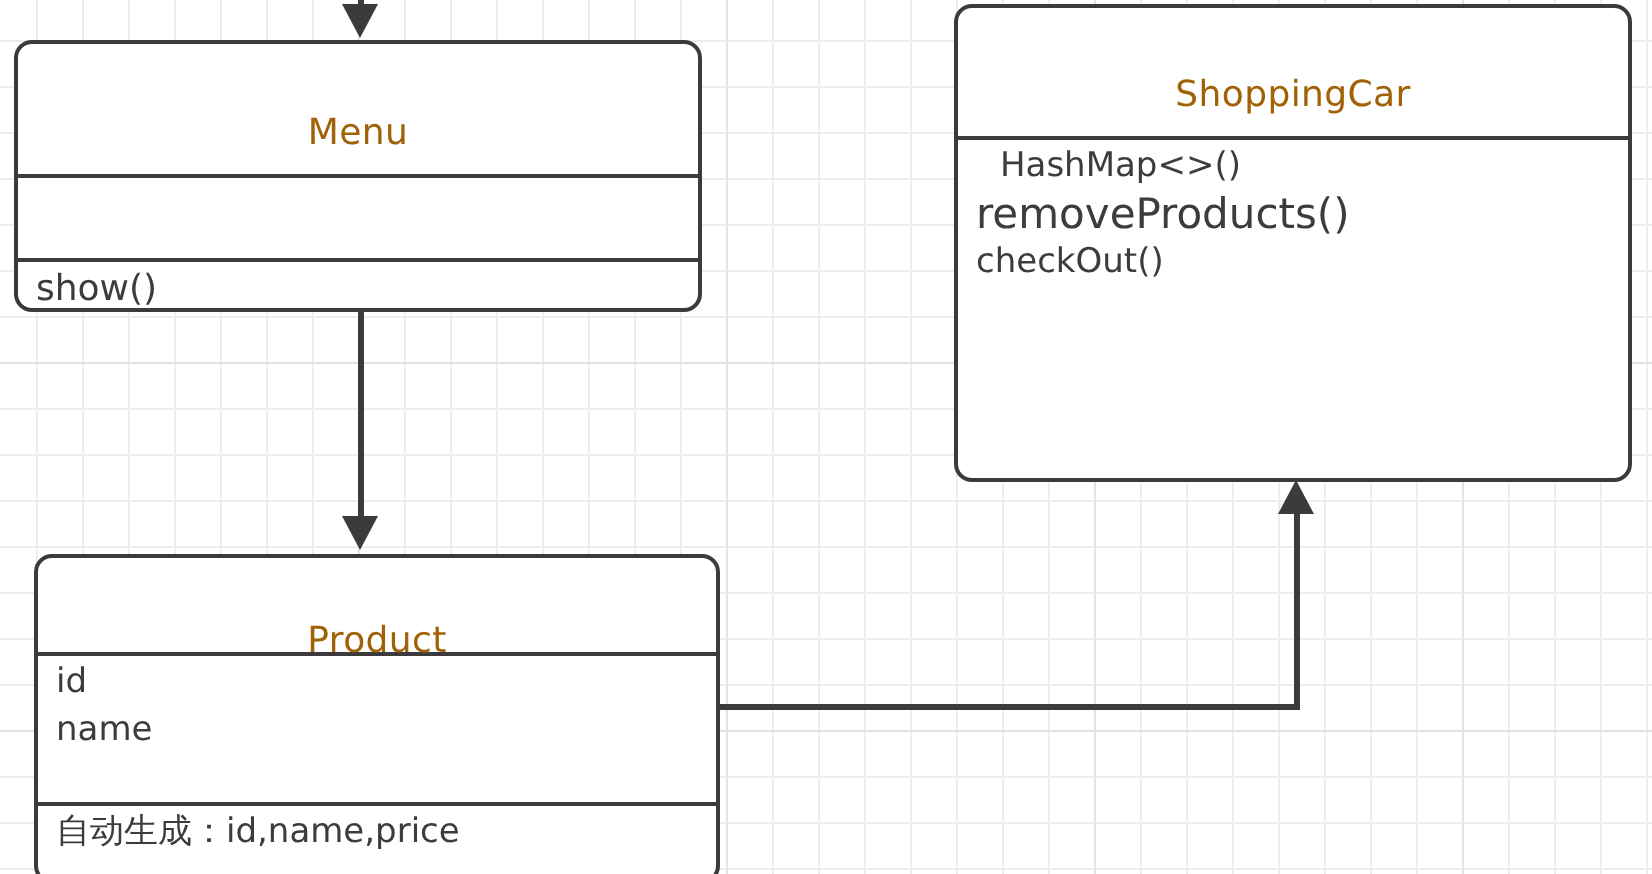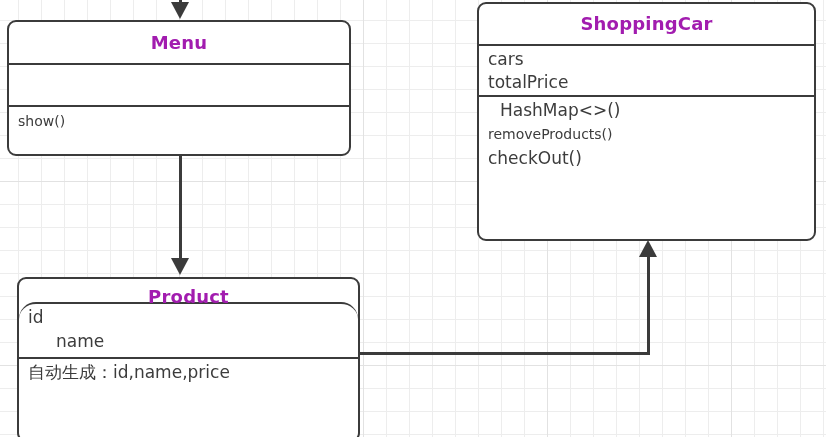--- a/index.html
+++ b/index.html
@@ -33,24 +33,25 @@
   .uml-class {
     position: absolute;
     box-sizing: border-box;
     background: #ffffff;
     border: 2.2px solid #3b3b3b;
     border-radius: 9px;
     overflow: hidden;
   }
   .class-title {
     text-align: center;
-    font-weight: bold;
-    color: #a21caf;
+    font-weight: normal;
+    color: #a16207;
     letter-spacing: 0.2px;
     box-sizing: border-box;
+    margin-top: 24px;
   }
   .class-section {
     box-sizing: border-box;
     border-top: 2.2px solid #3b3b3b;
     overflow: hidden;
   }
   .member {
     color: #3c3c3c;
     white-space: nowrap;
     overflow: visible;
@@ -91,41 +92,37 @@
   <div class="connector" style="left:358px; top:352px; width:292px; height:2.5px;"></div>
   <div class="connector" style="left:647px; top:255px; width:2.5px; height:99.5px;"></div>
   <div class="arrow-up" style="left:639px; top:240px;"></div>
 
   <div class="uml-class" style="left:7px; top:20px; width:344px; height:136px;">
     <div class="class-title" style="height:41px; line-height:41px; font-size:18px;">Menu</div>
     <div class="class-section" style="height:42px; padding:4px 9px;">
       <div class="member" style="font-size:17px; line-height:21px;"></div>
     </div>
     <div class="class-section" style="height:48px; padding:3px 9px;">
-      <div class="member" style="font-size:14px; line-height:22px;">show()</div>
+      <div class="member" style="font-size:18px; line-height:22px;">show()</div>
     </div>
   </div>
 
   <div class="uml-class" style="left:477px; top:2px; width:339px; height:239px;">
     <div class="class-title" style="height:40px; line-height:40px; font-size:18px;">ShoppingCar</div>
-    <div class="class-section" style="height:51px; padding:2px 9px;">
-      <div class="member" style="font-size:17px; line-height:23px;">cars</div>
-      <div class="member" style="font-size:17px; line-height:23px;">totalPrice</div>
-    </div>
     <div class="class-section" style="height:148px; padding:1px 9px;">
       <div class="member" style="font-size:17px; line-height:24px;margin-left:12px;">HashMap&lt;&gt;()</div>
-      <div class="member" style="font-size:14px; line-height:24px;">removeProducts()</div>
+      <div class="member" style="font-size:21px; line-height:24px;">removeProducts()</div>
       <div class="member" style="font-size:17px; line-height:24px;">checkOut()</div>
     </div>
   </div>
 
   <div class="uml-class" style="left:17px; top:277px; width:343px; height:165px;">
     <div class="class-title" style="height:23px; line-height:36px; font-size:18px;">Product</div>
-    <div class="class-section" style="height:55px; padding:1px 9px;border-radius:17px;">
+    <div class="class-section" style="height:75px; padding:1px 9px;">
       <div class="member" style="font-size:17px; line-height:24px;">id</div>
-      <div class="member" style="font-size:17px; line-height:24px;margin-left:28px;">name</div>
+      <div class="member" style="font-size:17px; line-height:24px;">name</div>
     </div>
     <div class="class-section" style="height:52px; padding:1px 9px;">
       <div class="member" style="font-size:17px; line-height:25px;">自动生成：id,name,price</div>
     </div>
   </div>
 
 </div>
 
 </body></html>

